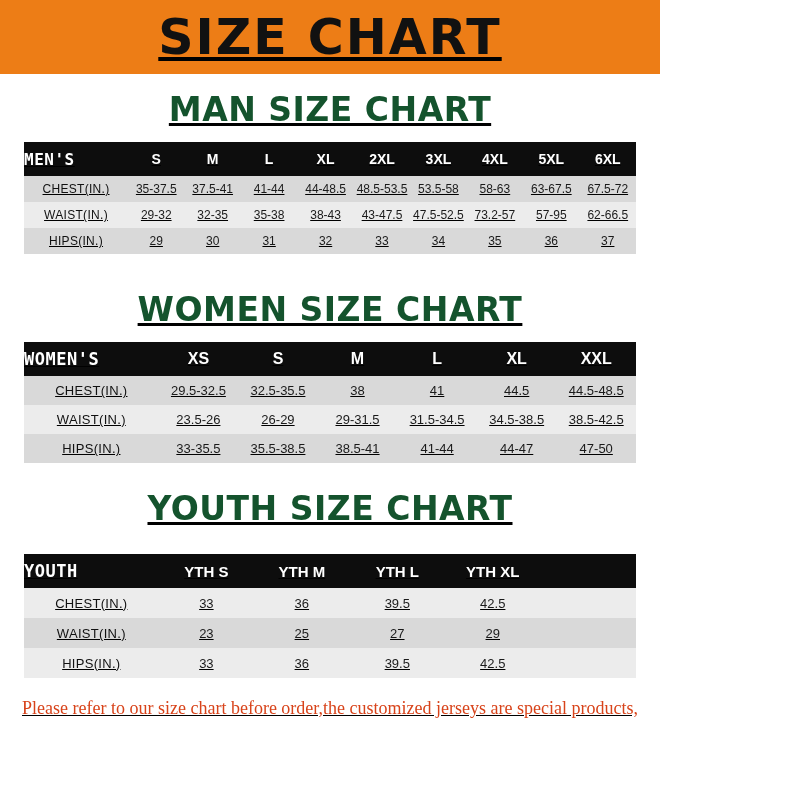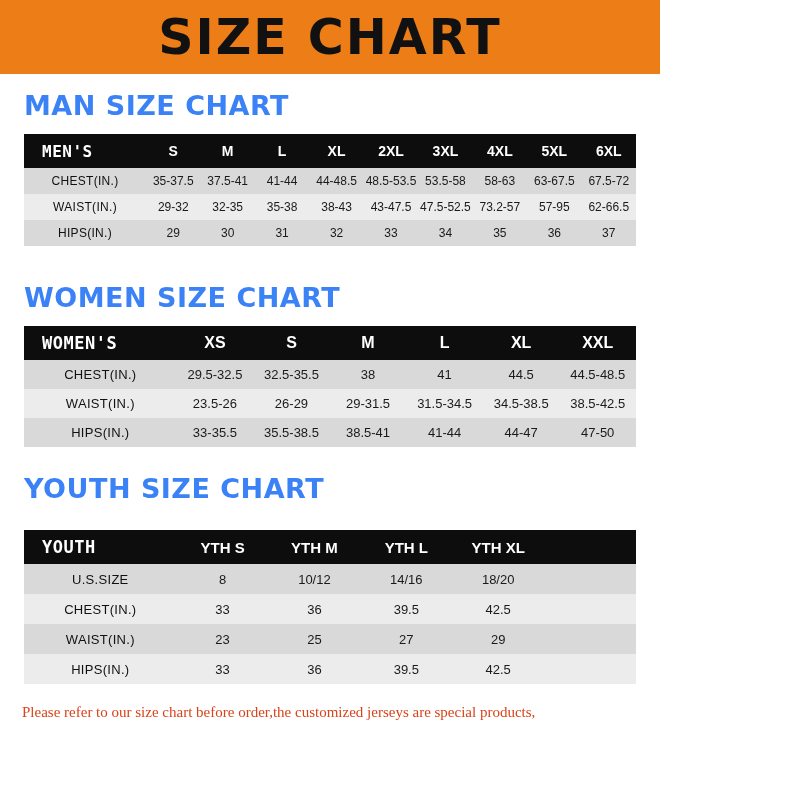--- a/index.html
+++ b/index.html
@@ -12,20 +12,21 @@
     background: #ffffff;
     font-family: "Liberation Sans", sans-serif;
     overflow: hidden;
   }
   .page {
     position: relative;
     width: 660px;
     height: 800px;
     background: #ffffff;
     box-sizing: border-box;
+    text-decoration: underline;
   }
   
   .banner {
     position: relative;
     height: 74px;
     background: #ed7d16;
     display: flex;
     align-items: center;
     justify-content: center;
   }
@@ -36,25 +37,25 @@
     letter-spacing: 2px;
     color: #111111;
     line-height: 1;
     white-space: nowrap;
   }
   
   .section {
     padding: 0 24px;
   }
   .section-title {
-    text-align: left;
+    text-align: center;
     font-family: "DejaVu Sans", sans-serif;
     font-weight: bold;
-    font-size: 27px;
-    color: #3b82f6;
+    font-size: 33px;
+    color: #14532d;
     letter-spacing: 0.5px;
   }
   .t-man   { margin: 16px 0 13px; }
   .t-women { margin: 36px 0 13px; }
   .t-youth { margin: 26px 0 26px; }
 
   
   table.size-table {
     width: 100%;
     border-collapse: collapse;
@@ -76,21 +77,21 @@
     background: #0d0d0d;
   }
   table.size-table thead th {
     color: #ffffff;
     font-size: 15px;
     height: 34px;
     font-weight: bold;
   }
   table.size-table thead th.rowlabel {
     text-align: left;
-    padding-left: 18px;
+    padding-left: 0;
     font-family: "DejaVu Sans Mono", monospace;
     font-size: 17px;
     letter-spacing: 0.5px;
     margin-top: 32px;
   }
   table.size-table tbody tr.odd  { background: #d9d9d9; }
   table.size-table tbody tr.even { background: #ececec; }
   table.size-table tbody td.rowlabel {
     font-size: 13.5px;
     letter-spacing: 0.3px;
@@ -110,21 +111,21 @@
   #youth-table thead th { font-size: 15px; }
   #youth-table td { font-size: 13px; height: 30px; }
   #youth-table thead th.rowlabel { font-size: 17px; }
 
   
   .footer-note {
     margin-top: 18px;
     padding: 0 22px;
     color: #d8431a;
     font-family: "Liberation Serif", serif;
-    font-size: 15px;
+    font-size: 18px;
     line-height: 1.42;
     text-align: left;
   }
   .footer-note span { display: block; }
 </style>
 </head>
 <body>
 
 <div class="page">
 
@@ -243,28 +244,20 @@
         <tr>
           <th class="rowlabel" style="width:22%">YOUTH</th>
           <th>YTH S</th>
           <th>YTH M</th>
           <th>YTH L</th>
           <th>YTH XL</th>
           <th></th>
         </tr>
       </thead>
       <tbody>
-        <tr class="odd">
-          <td class="rowlabel">U.S.SIZE</td>
-          <td>8</td>
-          <td>10/12</td>
-          <td>14/16</td>
-          <td>18/20</td>
-          <td></td>
-        </tr>
         <tr class="even">
           <td class="rowlabel">CHEST(IN.)</td>
           <td>33</td>
           <td>36</td>
           <td>39.5</td>
           <td>42.5</td>
           <td></td>
         </tr>
         <tr class="odd">
           <td class="rowlabel">WAIST(IN.)</td>

